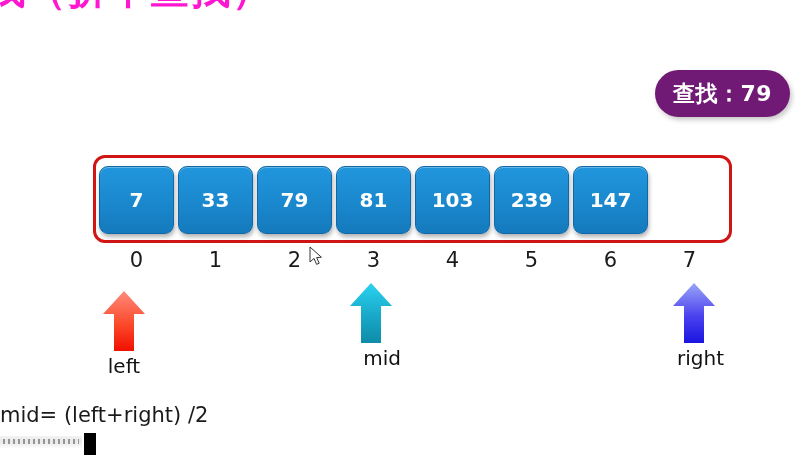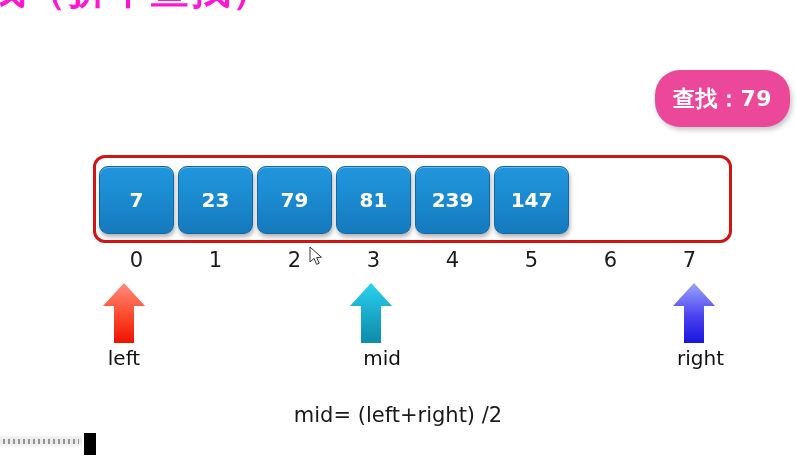--- a/index.html
+++ b/index.html
@@ -37,23 +37,23 @@
     line-height: 1;
     font-family: "DejaVu Sans", sans-serif;
   }
 
   
   #search-badge {
     position: absolute;
     left: 655px;
     top: 70px;
     width: 135px;
-    height: 57px;
+    height: 47px;
     border-radius: 25px;
-    background: #ec4899;
+    background: #701a75;
     box-shadow: 2px 3px 5px rgba(0,0,0,0.22);
     display: flex;
     align-items: center;
     justify-content: center;
     color: #ffffff;
     font-size: 22px;
     font-weight: bold;
     letter-spacing: 0.5px;
     font-family: "DejaVu Sans", sans-serif;
     white-space: nowrap;
@@ -127,31 +127,30 @@
     display: block;
   }
   .pointer-label {
     margin-top: 3px;
     font-size: 20px;
     color: #111111;
     font-family: "DejaVu Sans", sans-serif;
     line-height: 1.1;
   }
 
-  #pointer-left  { left: 94px;  top: 282px; }
+  #pointer-left  { left: 94px;  top: 290px; }
   #pointer-mid   { left: 341px; top: 282px; text-align: right; }
   #pointer-right { left: 664px; top: 282px; text-align: right; }
 
   
   #formula {
     position: absolute;
     left: 0;
     top: 403px;
     width: 796px;
-    text-align: center;
     font-size: 21px;
     color: #1a1a1a;
     font-family: "DejaVu Sans", sans-serif;
   }
 
   
   #bottom-strip {
     position: absolute;
     left: 0;
     top: 432px;
@@ -204,23 +203,24 @@
 <div id="slide">
 
   <div id="slide-title">找（折半查找）</div>
 
   <div id="search-badge">查找：79</div>
 
   <div id="array-outline"></div>
 
   <div id="array-row">
     <div class="array-cell">7</div>
-    <div class="array-cell">23</div>
+    <div class="array-cell">33</div>
     <div class="array-cell">79</div>
     <div class="array-cell">81</div>
+    <div class="array-cell">103</div>
     <div class="array-cell">239</div>
     <div class="array-cell">147</div>
   </div>
 
   <div id="index-row">
     <div class="index-label">0</div>
     <div class="index-label">1</div>
     <div class="index-label">2</div>
     <div class="index-label">3</div>
     <div class="index-label">4</div>

